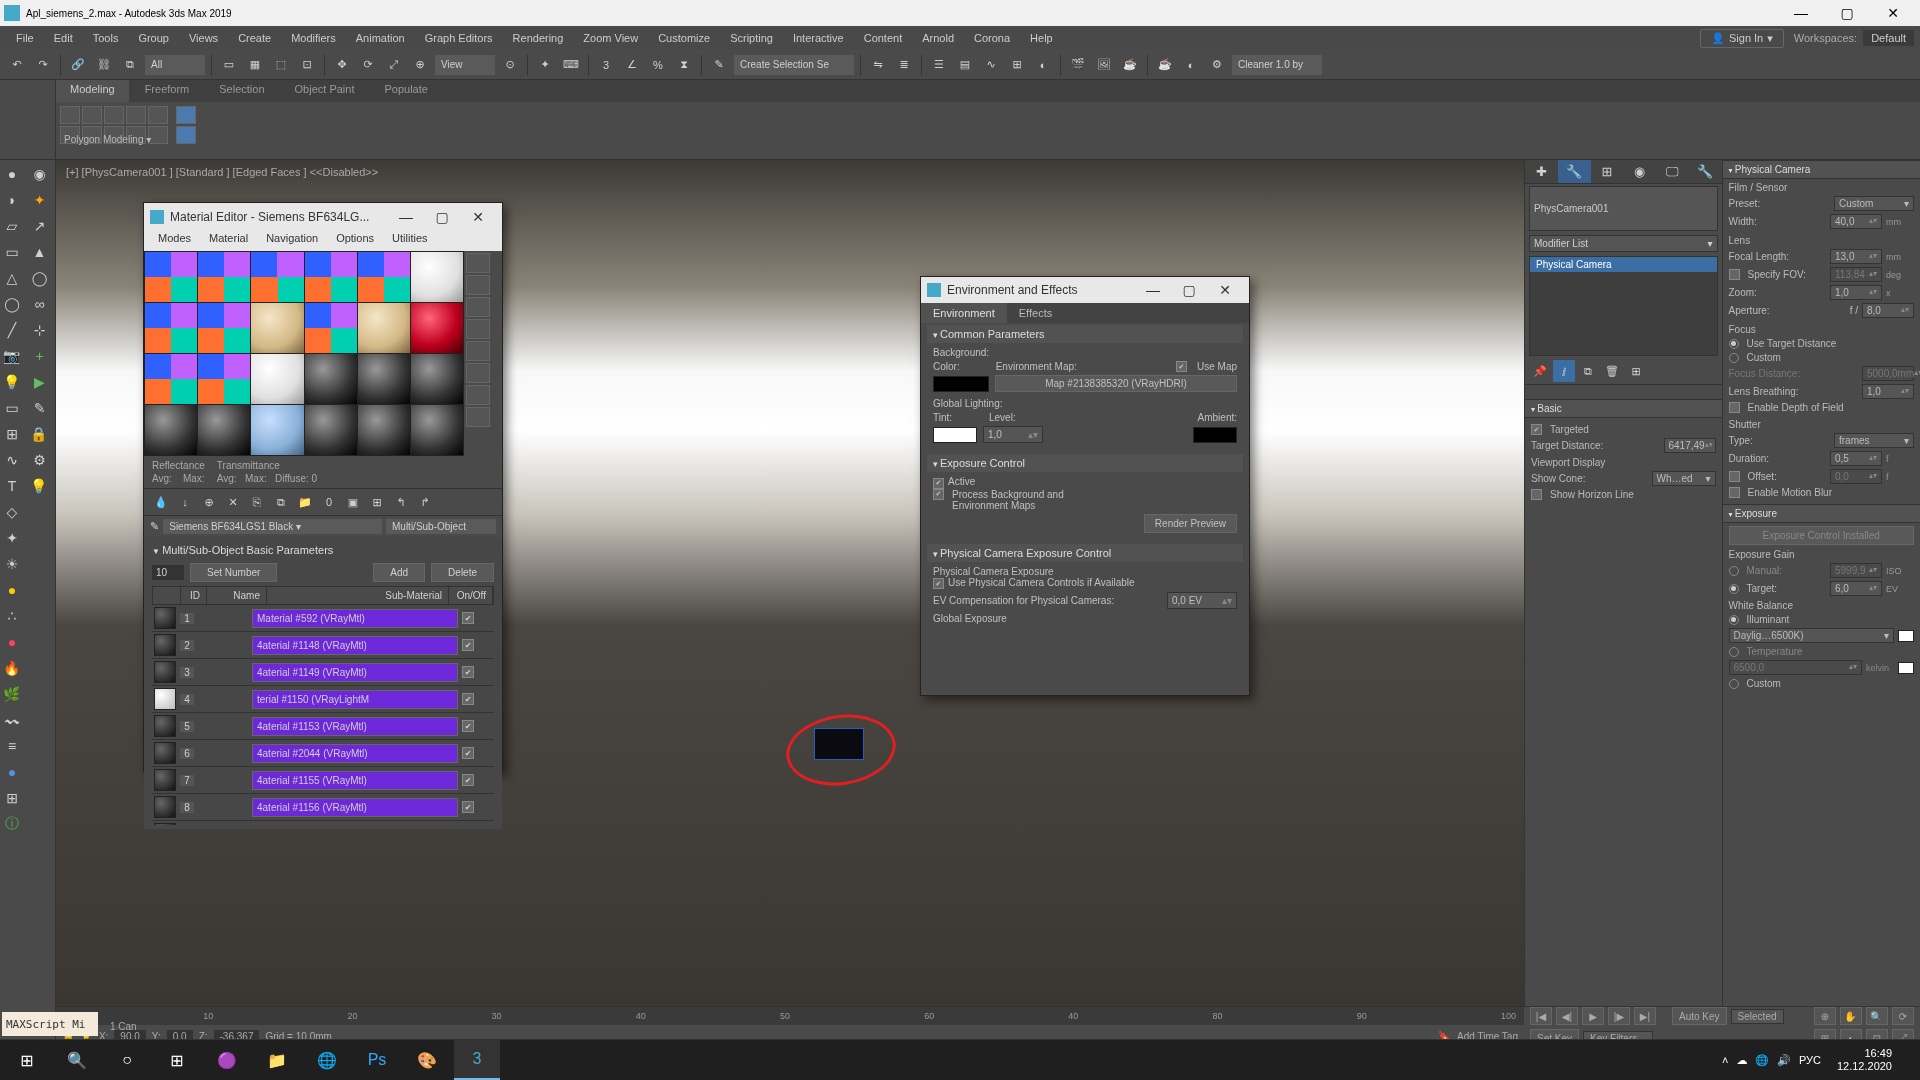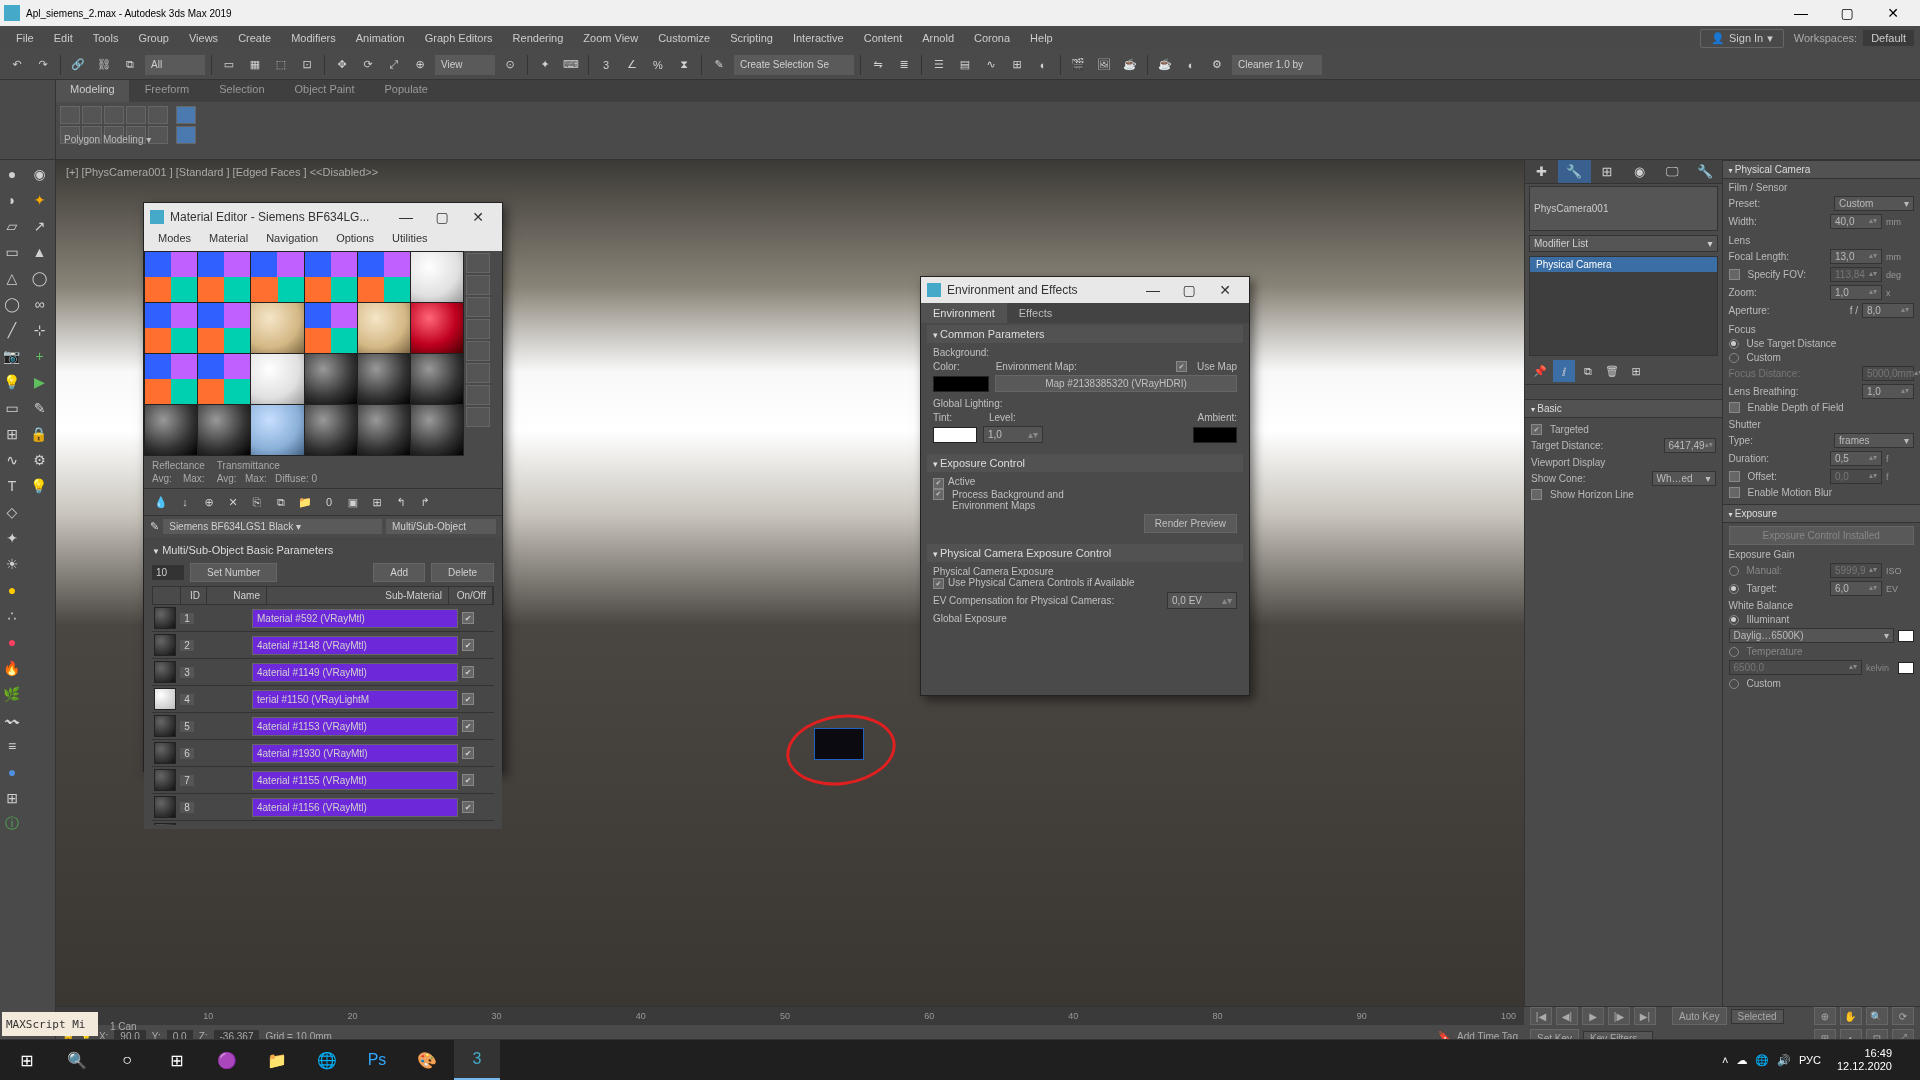--- a/index.html
+++ b/index.html
@@ -485,21 +485,21 @@
           <div class="id">5</div>
           <div style="width:50px"></div>
           <div class="matbtn">4aterial #1153  (VRayMtl)</div>
           <div class="chk">✔</div>
           <div style="width:14px"></div>
         </div>
         <div class="me-list-row">
           <div class="thumb"></div>
           <div class="id">6</div>
           <div style="width:50px"></div>
-          <div class="matbtn">4aterial #1930  (VRayMtl)</div>
+          <div class="matbtn">4aterial #2044  (VRayMtl)</div>
           <div class="chk">✔</div>
           <div style="width:14px"></div>
         </div>
         <div class="me-list-row">
           <div class="thumb"></div>
           <div class="id">7</div>
           <div style="width:50px"></div>
           <div class="matbtn">4aterial #1155  (VRayMtl)</div>
           <div class="chk">✔</div>
           <div style="width:14px"></div>

